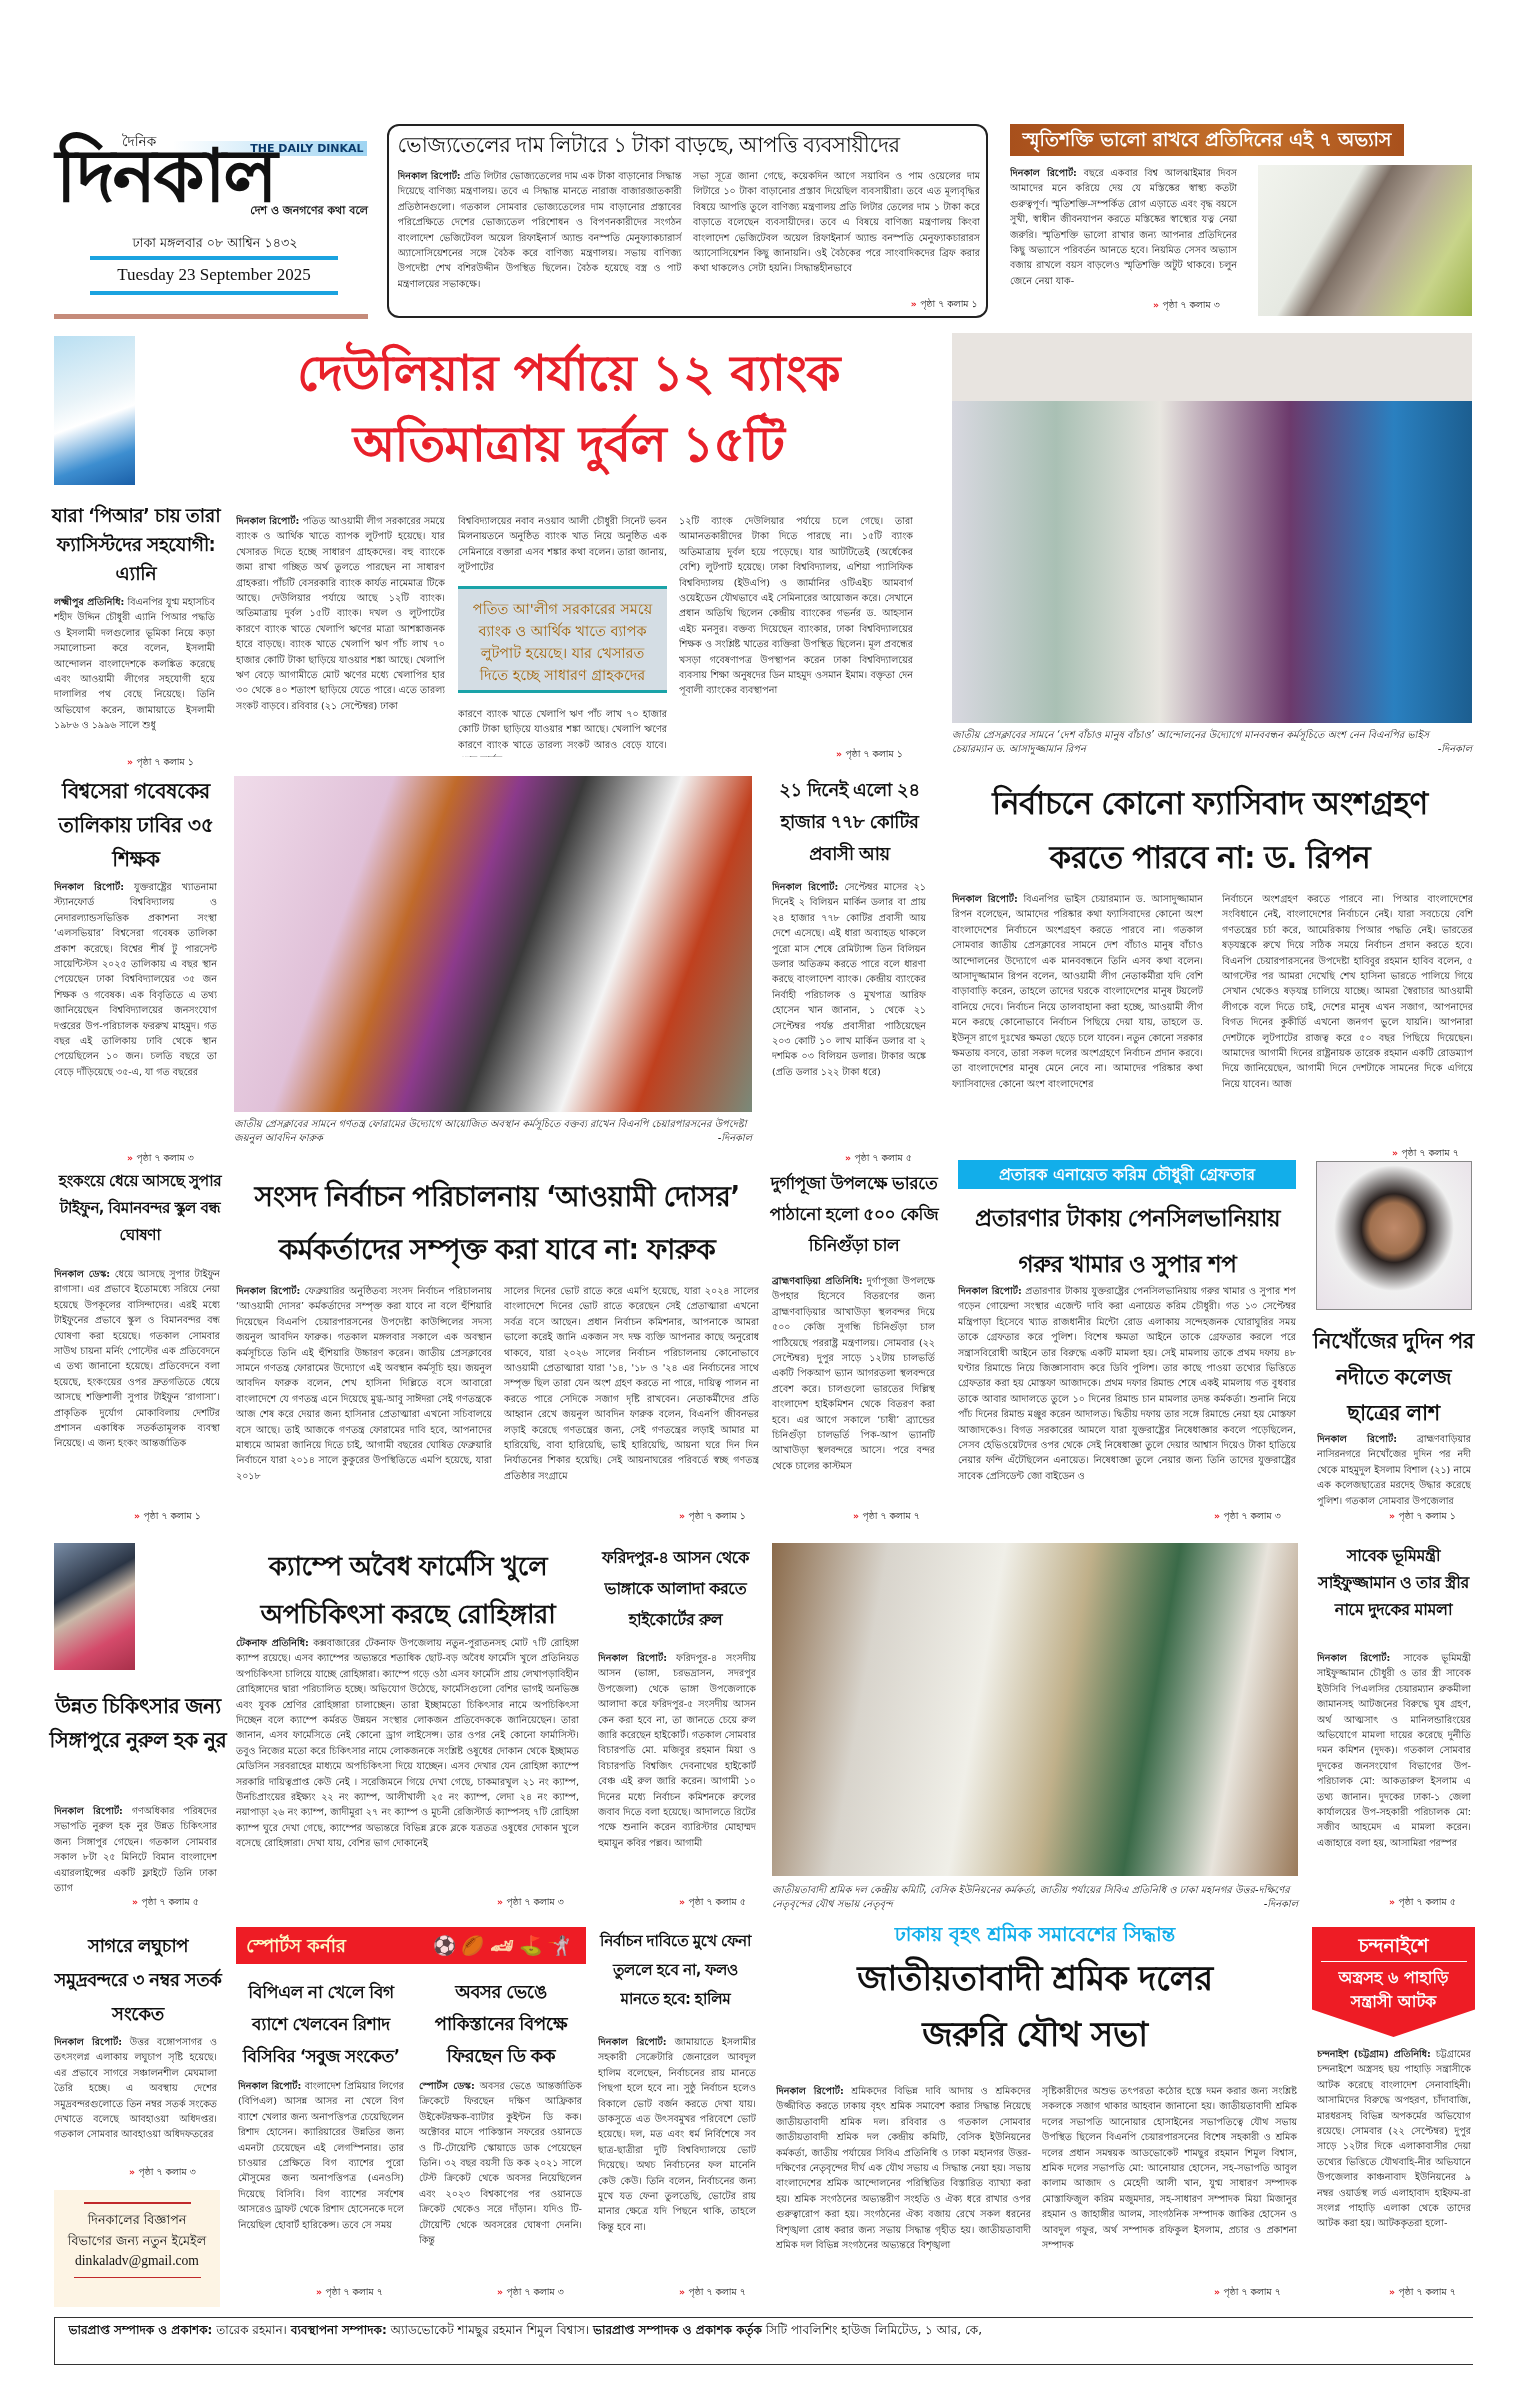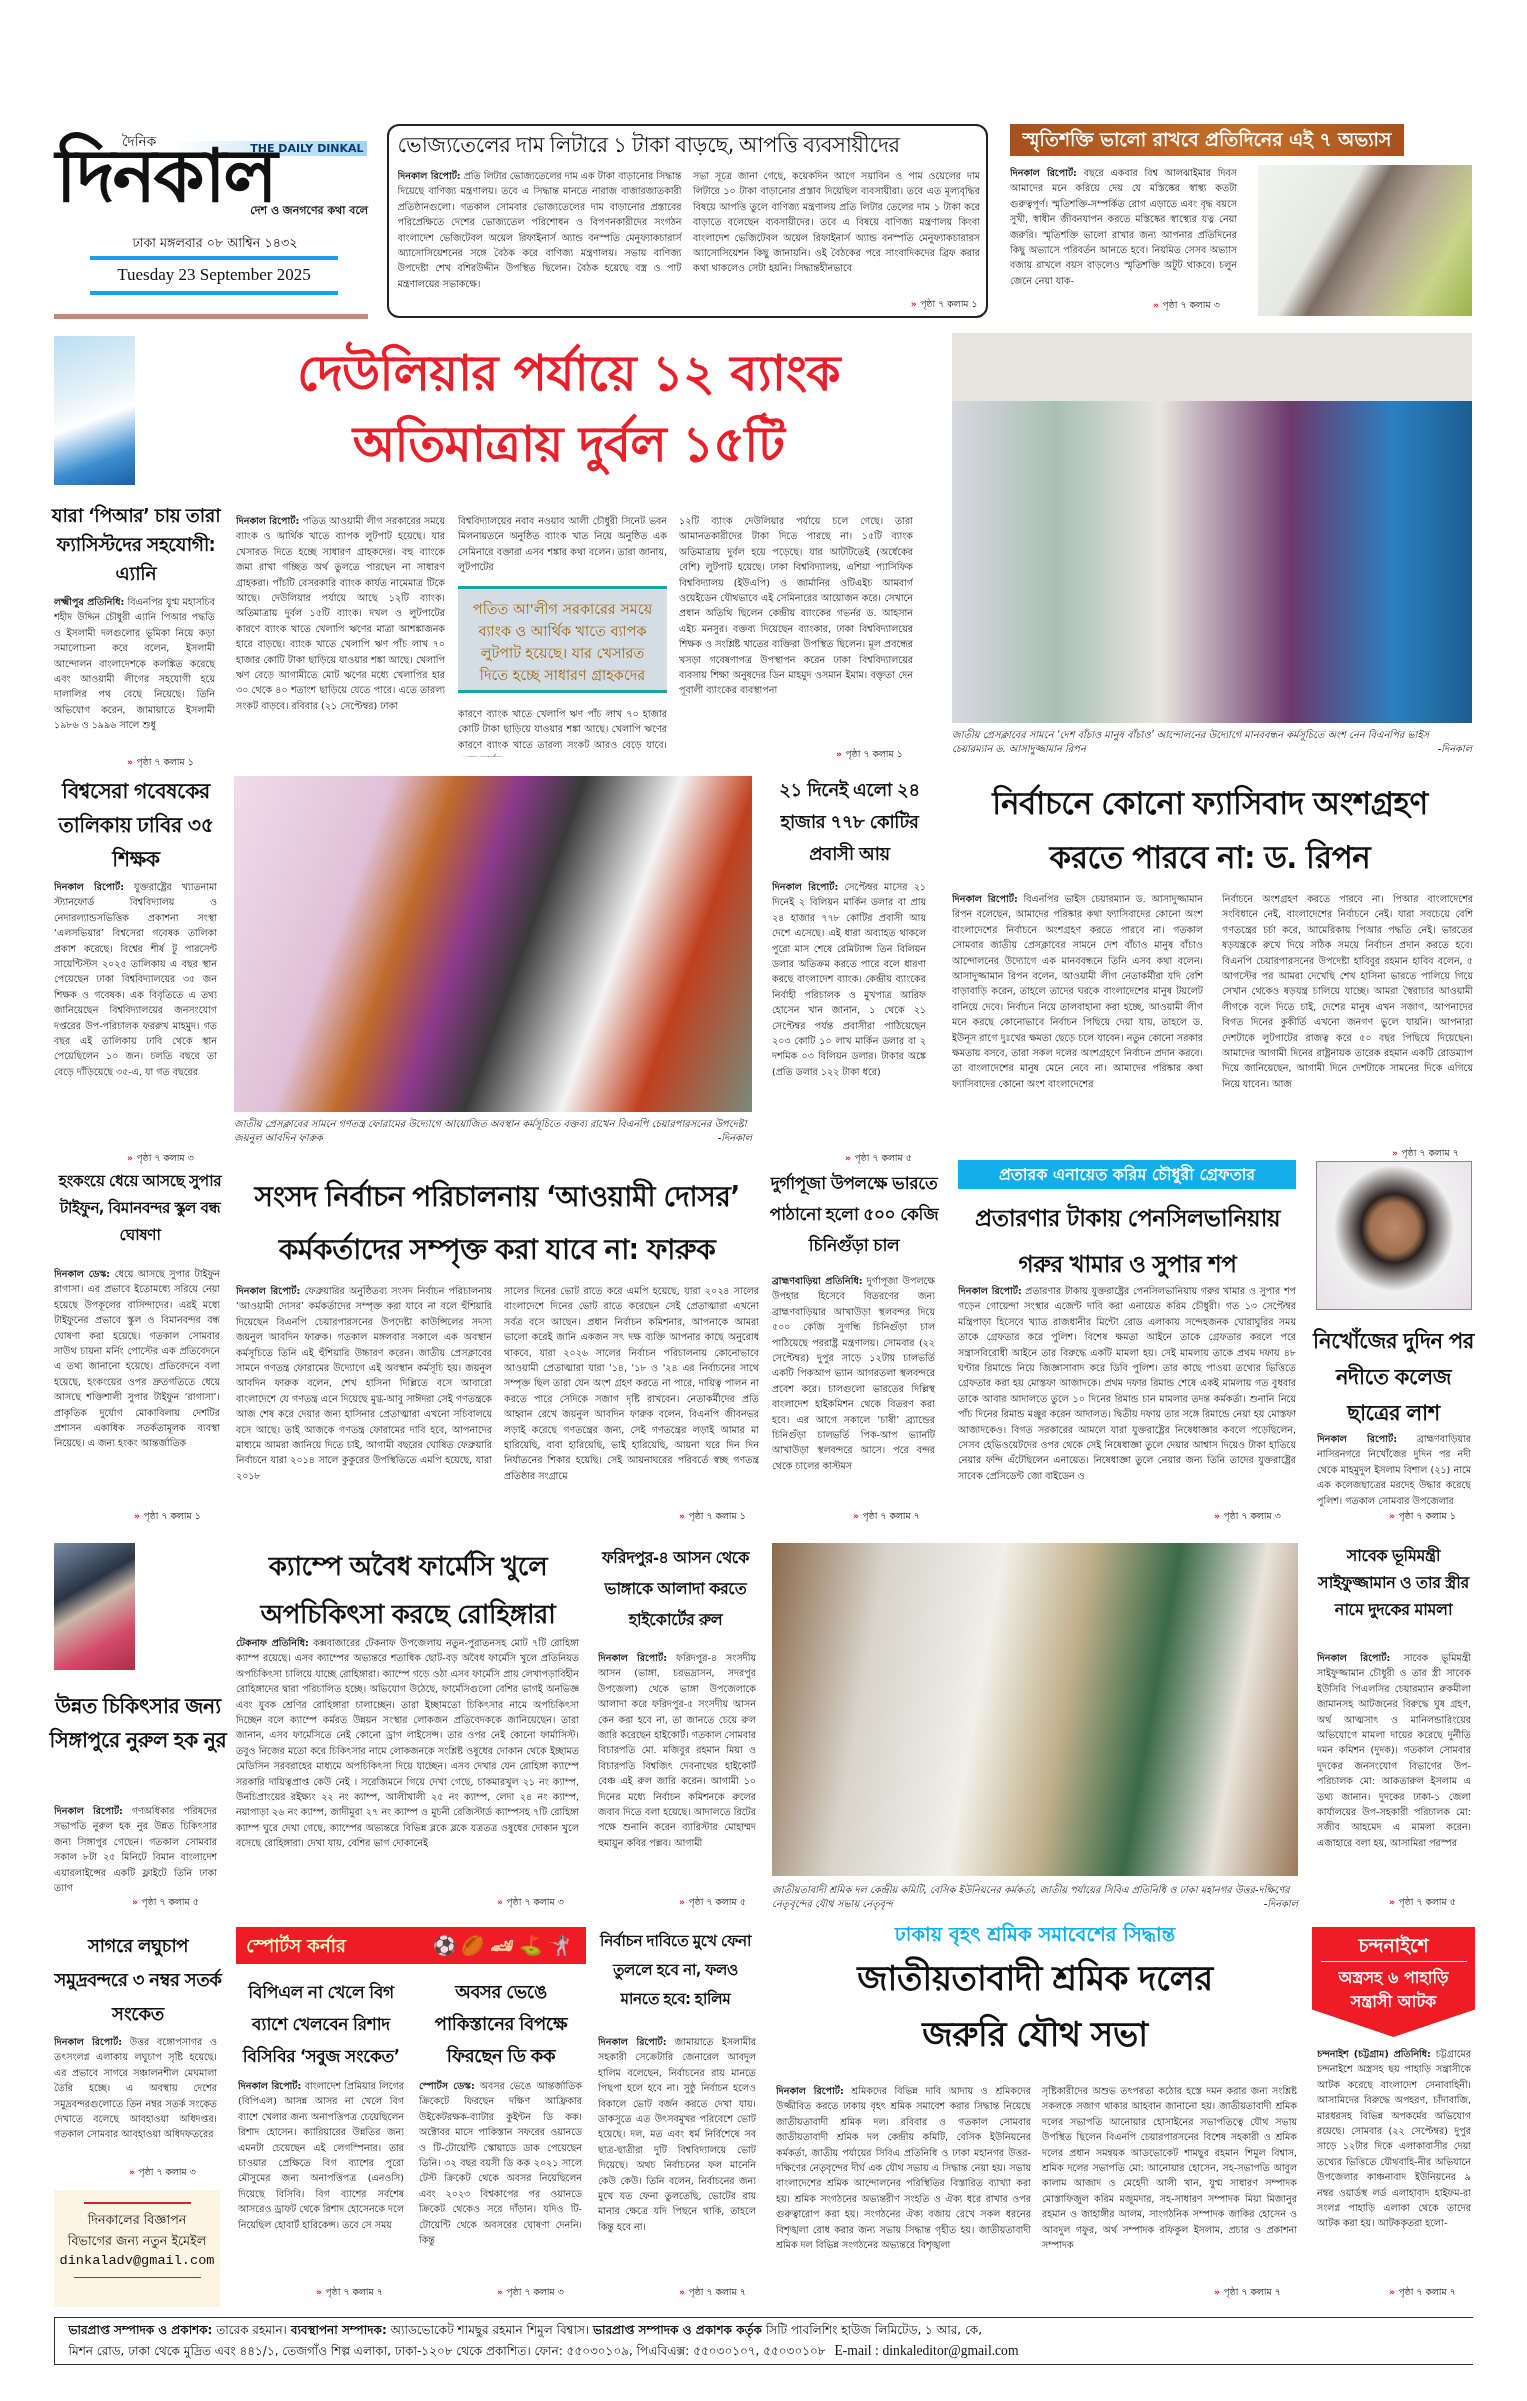--- a/index.html
+++ b/index.html
@@ -245,21 +245,21 @@
   <span class="lead">দিনকাল রিপোর্ট:</span>
   <span>উত্তর বঙ্গোপসাগর ও তৎসংলগ্ন এলাকায় লঘুচাপ সৃষ্টি হয়েছে। এর প্রভাবে সাগরে সঞ্চালনশীল মেঘমালা তৈরি হচ্ছে। এ অবস্থায় দেশের সমুদ্রবন্দরগুলোতে তিন নম্বর সতর্ক সংকেত দেখাতে বলেছে আবহাওয়া অধিদপ্তর। গতকাল সোমবার আবহাওয়া অধিদফতরের</span>
 </div>
 <div class="abs jump" style="left:129px;top:2165px">
   <span class="arrow">»</span><span>পৃষ্ঠা ৭ কলাম ৩</span>
 </div>
 
 <div class="abs ad-box" style="left:54px;top:2190px;width:166px;height:117px;padding-top:12px">
   <div style="width:107px;height:1.7px;background:#c0282a;margin:0 auto 6.8px"></div>
   <div style="font-size:12.7px;line-height:20.4px;padding:0 10.2px">দিনকালের বিজ্ঞাপন বিভাগের জন্য নতুন ইমেইল</div>
-  <div style="font-family:Liberation Mono, monospace;font-size:13.6px;line-height:20.4px">dinkaladv@gmail.com</div>
+  <div style="font-family:Liberation Serif, serif;font-size:13.6px;line-height:20.4px">dinkaladv@gmail.com</div>
   <div style="width:127px;height:1.7px;background:#c0282a;margin:5.1px auto 0"></div>
 </div>
 
 <div class="abs red-banner" style="left:236px;top:1927px;width:350px;height:37px;line-height:37px;padding-left:10.2px;font-size:18px">
   <span>স্পোর্টস কর্নার</span>
   <span style="position:absolute;right:10.2px;top:0;font-size:18.7px;letter-spacing:5.1px;opacity:0.85">
     <span>⚽</span><span>🏉</span><span>🏎</span><span>⛳</span><span>🤺</span>
   </span>
 </div>
 
@@ -319,19 +319,14 @@
 
 <div class="abs footer" style="left:54px;top:2317px;width:1419px;height:48px;border-left:1.7px solid #333;padding:3.4px 13.6px;font-size:12px;line-height:19.5px;white-space:nowrap;overflow:hidden">
   <div>
     <b>ভারপ্রাপ্ত সম্পাদক ও প্রকাশক:</b>
     <span>তারেক রহমান।</span>
     <b>ব্যবস্থাপনা সম্পাদক:</b>
     <span>অ্যাডভোকেট শামছুর রহমান শিমুল বিশ্বাস।</span>
     <b>ভারপ্রাপ্ত সম্পাদক ও প্রকাশক কর্তৃক</b>
     <span>সিটি পাবলিশিং হাউজ লিমিটেড, ১ আর, কে,</span>
   </div>
-  <div>
-    <span>মিশন রোড, ঢাকা থেকে মুদ্রিত এবং ৪৪১/১, তেজগাঁও শিল্প এলাকা, ঢাকা-১২০৮ থেকে প্রকাশিত। ফোন: ৫৫০৩০১০৯, পিএবিএক্স: ৫৫০৩০১০৭, ৫৫০৩০১০৮</span>
-    <span style="font-family:'Liberation Serif',serif;font-size:13.6px;margin-left:5.1px">E-mail :</span>
-    <span style="font-family:'Liberation Serif',serif;font-size:13.6px">dinkaleditor@gmail.com</span>
-  </div>
 </div>
 
 
 </body></html>

